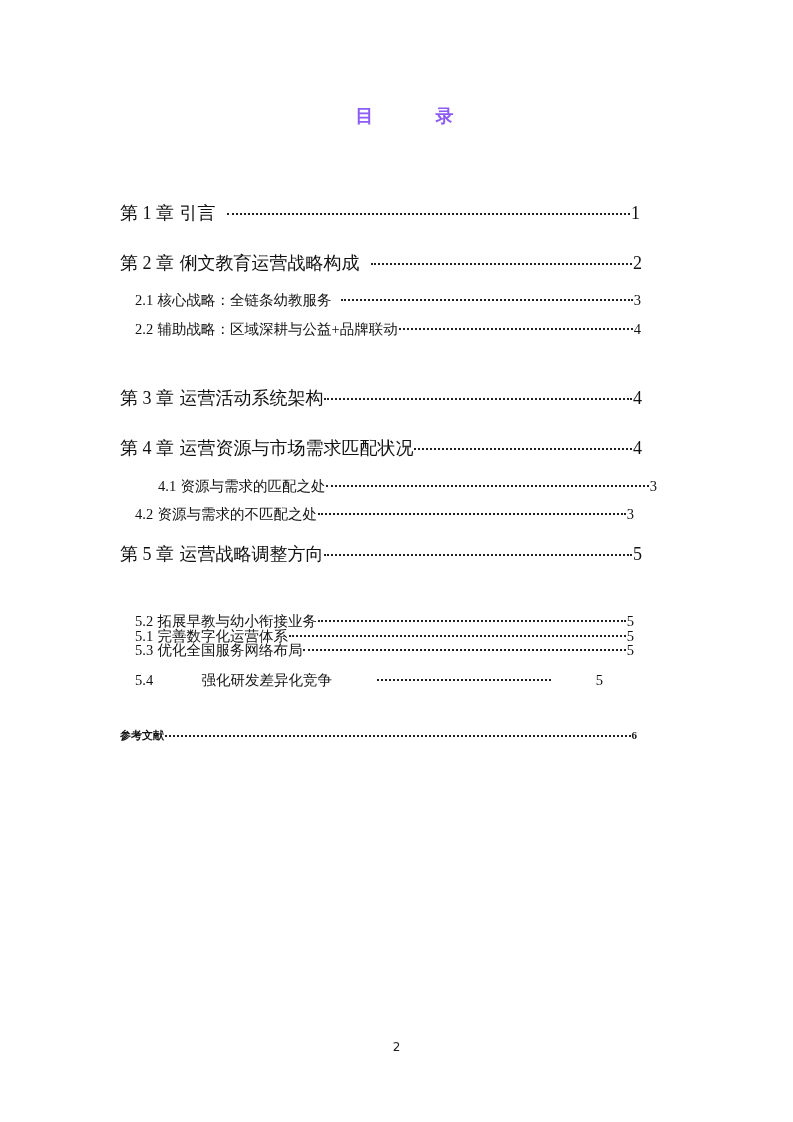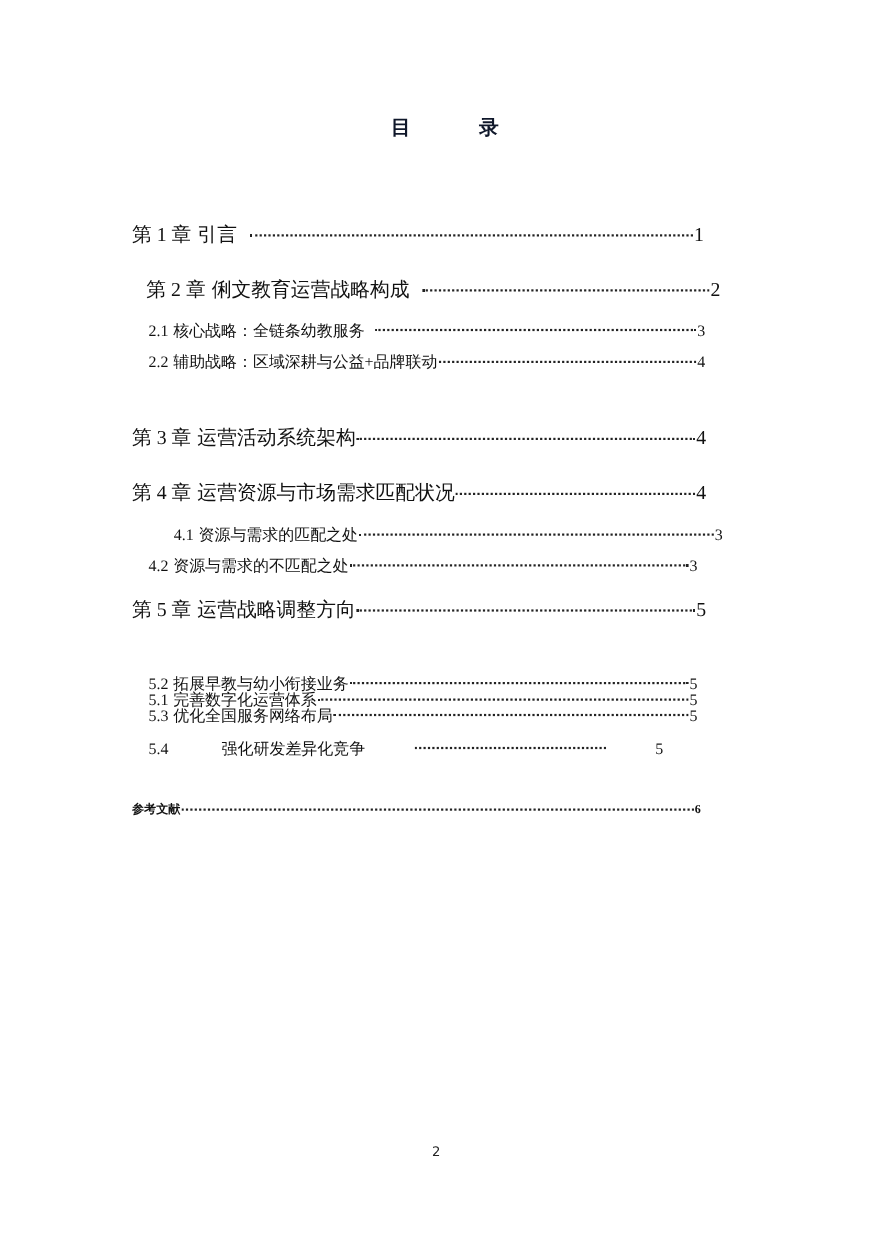--- a/index.html
+++ b/index.html
@@ -1,21 +1,21 @@
 <!DOCTYPE html>
 <html><head>
 <meta charset="utf-8">
 <style>
   html, body { margin: 0; padding: 0; background: #ffffff; }
   body { width: 793px; height: 1122px; position: relative; overflow: hidden;
          font-family: "Liberation Serif", "DejaVu Serif", serif; color: #111; }
   .page { position: absolute; left: 0; top: 0; width: 793px; height: 1122px; background: #fff; }
   .toc-title { position: absolute; top: 104px; left: 0; width: 793px; text-align: center;
                font-family: "DejaVu Sans", sans-serif; font-weight: bold; font-size: 18px;
-               letter-spacing: 22px; padding-left: 38px; box-sizing: border-box; color: #0f172a; }
+               letter-spacing: 22px; padding-left: 38px; box-sizing: border-box; color: #8b5cf6; }
   .toc-entry { position: absolute; display: flex; align-items: baseline; white-space: nowrap; }
   .toc-entry .label { flex: 0 0 auto; }
   .toc-entry .num { flex: 0 0 auto; padding-right: 0.3em; }
   .toc-entry .leader { flex: 1 1 auto; overflow: hidden; margin: 0 1px; position: relative; height: 1em; }
   .toc-entry .leader::after { content: ""; position: absolute; left: 0; right: 0; bottom: 0.22em;
                border-bottom: 2px dotted #222; }
   .toc-entry .page-no { flex: 0 0 auto; }
   .chapter { font-size: 18px; left: 120px; }
   .section { font-size: 14.5px; left: 135px; }
   .refs { font-size: 11px; left: 120px; font-weight: bold; }
@@ -31,21 +31,21 @@
   <div class="toc-title">目　录</div>
 
   <div class="toc-entry chapter" style="top:201px; width:520px;">
     <span class="num">第 1 章</span>
     <span class="label">引言</span>
     <span class="gap"></span>
     <span class="leader"></span>
     <span class="page-no">1</span>
   </div>
 
-  <div class="toc-entry chapter" style="top:251px; width:522px;margin-left:13px;">
+  <div class="toc-entry chapter" style="top:251px; width:522px;">
     <span class="num">第 2 章</span>
     <span class="label">俐文教育运营战略构成</span>
     <span class="gap"></span>
     <span class="leader"></span>
     <span class="page-no">2</span>
   </div>
 
   <div class="toc-entry section" style="top:290px; width:506px;">
     <span class="num">2.1</span>
     <span class="label">核心战略：全链条幼教服务</span>

